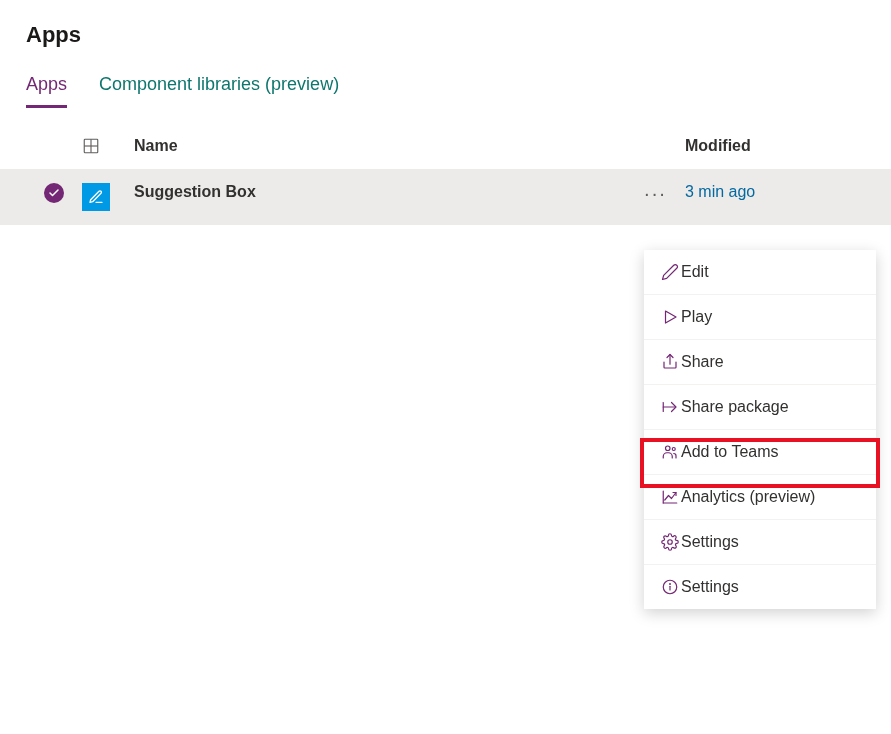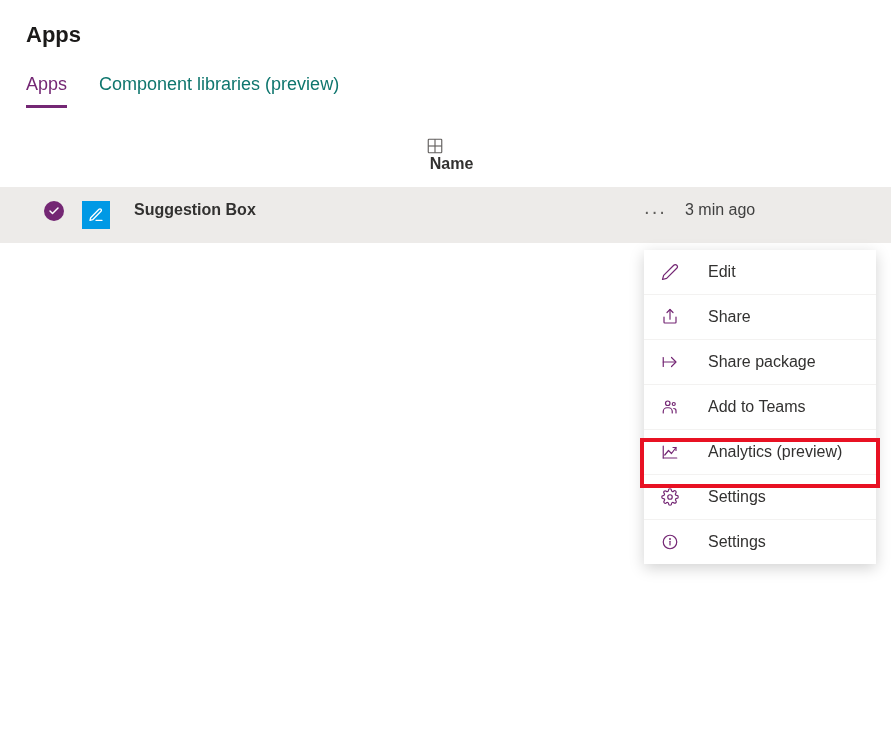--- a/index.html
+++ b/index.html
@@ -37,21 +37,20 @@
       color: #742774;
       border-bottom: 3px solid #742774;
       font-weight: 400;
     }
     .table-header {
       display: flex;
       align-items: center;
       padding: 28px 26px 14px;
       font-weight: 600;
       font-size: 16px;
-      flex-direction: column;
     }
     .col-check {
       width: 56px;
       display: flex;
       justify-content: center;
     }
     .col-icon {
       width: 40px;
       display: flex;
       justify-content: flex-start;
@@ -104,39 +103,39 @@
       font-weight: 600;
     }
     .more-dots {
       color: #605e5c;
       font-size: 20px;
       letter-spacing: 1px;
       cursor: pointer;
       line-height: 1;
     }
     .modified-text {
-      color: #404040;
+      color: #0369a1;
     }
     .apps-header-icon svg {
       width: 18px;
       height: 18px;
     }
 
     .context-menu {
       position: absolute;
       top: 250px;
       left: 644px;
       width: 232px;
       background: #ffffff;
       box-shadow: 0 4px 14px rgba(0,0,0,0.18);
     }
     .menu-item {
       display: flex;
       align-items: center;
-      gap: 28px;
+      gap: 1px;
       padding: 12px 16px;
       font-size: 16px;
       color: #323130;
       cursor: pointer;
       border-top: 1px solid #f3f2f1;
     }
     .menu-item:first-child {
       border-top: none;
     }
     .menu-icon {
@@ -175,20 +174,21 @@
   <div class="col-check"></div>
   <div class="col-icon apps-header-icon">
     <svg viewBox="0 0 24 24" fill="none" stroke="#605e5c" stroke-width="1.5">
       <rect x="3" y="3" width="18" height="18" rx="1"></rect>
       <line x1="3" y1="12" x2="21" y2="12"></line>
       <line x1="12" y1="3" x2="12" y2="21"></line>
     </svg>
   </div>
   <div class="col-name">Name</div>
   <div class="col-more"></div>
+  <div class="col-modified">Modified</div>
 </div>
 
 <div class="table-row">
   <div class="col-check">
     <div class="check-circle">
       <svg viewBox="0 0 24 24" fill="none" stroke="#ffffff" stroke-width="3" stroke-linecap="round" stroke-linejoin="round">
         <polyline points="20 6 9 17 4 12"></polyline>
       </svg>
     </div>
   </div>
@@ -211,20 +211,28 @@
   <div class="menu-item">
     <span class="menu-icon">
       <svg viewBox="0 0 24 24" fill="none" stroke="currentColor" stroke-width="1.6" stroke-linecap="round" stroke-linejoin="round">
         <path d="M17 3a2.828 2.828 0 1 1 4 4L7.5 20.5 2 22l1.5-5.5L17 3z"></path>
       </svg>
     </span>
     <span>Edit</span>
   </div>
   <div class="menu-item">
     <span class="menu-icon">
+      <svg viewBox="0 0 24 24" fill="none" stroke="currentColor" stroke-width="1.6" stroke-linejoin="round">
+        <polygon points="6 4 20 12 6 20 6 4"></polygon>
+      </svg>
+    </span>
+    <span>Play</span>
+  </div>
+  <div class="menu-item">
+    <span class="menu-icon">
       <svg viewBox="0 0 24 24" fill="none" stroke="currentColor" stroke-width="1.6" stroke-linecap="round" stroke-linejoin="round">
         <path d="M4 12v7a1 1 0 0 0 1 1h14a1 1 0 0 0 1-1v-7"></path>
         <path d="M16 6l-4-4-4 4"></path>
         <line x1="12" y1="2" x2="12" y2="15"></line>
       </svg>
     </span>
     <span>Share</span>
   </div>
   <div class="menu-item">
     <span class="menu-icon">

